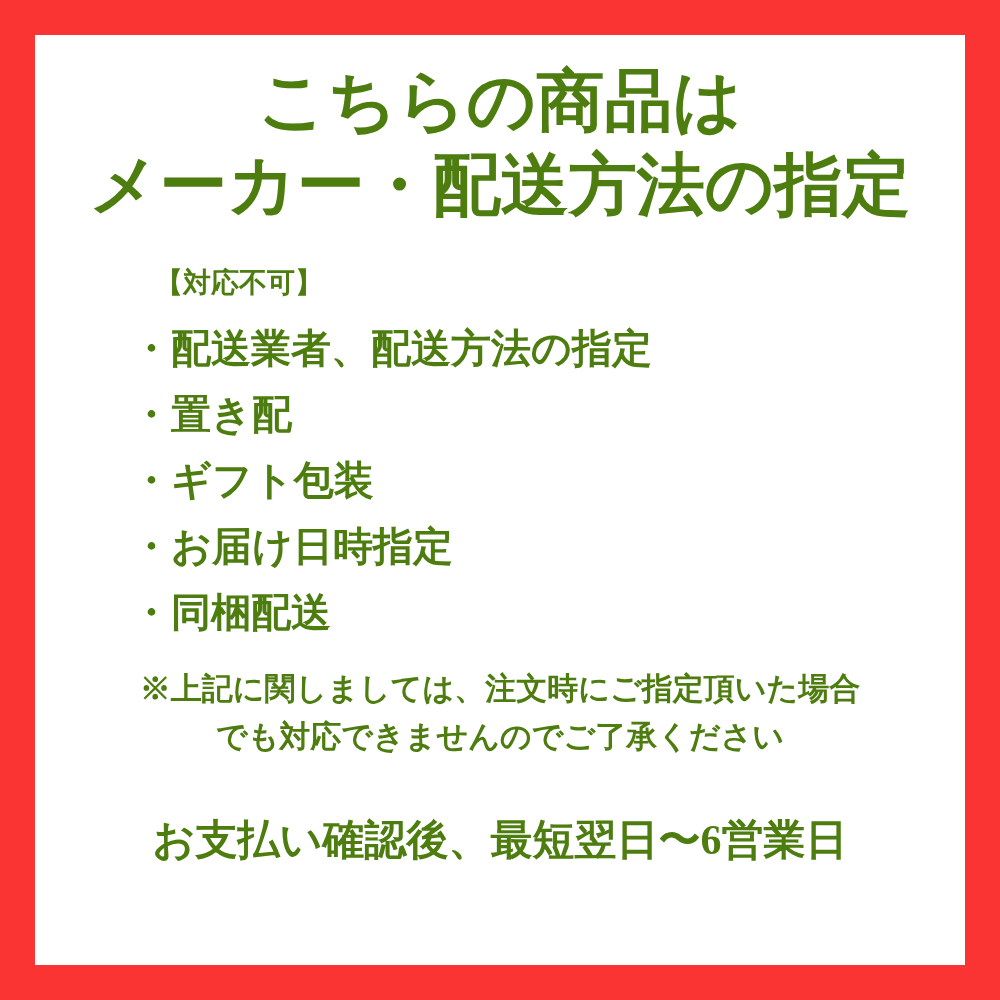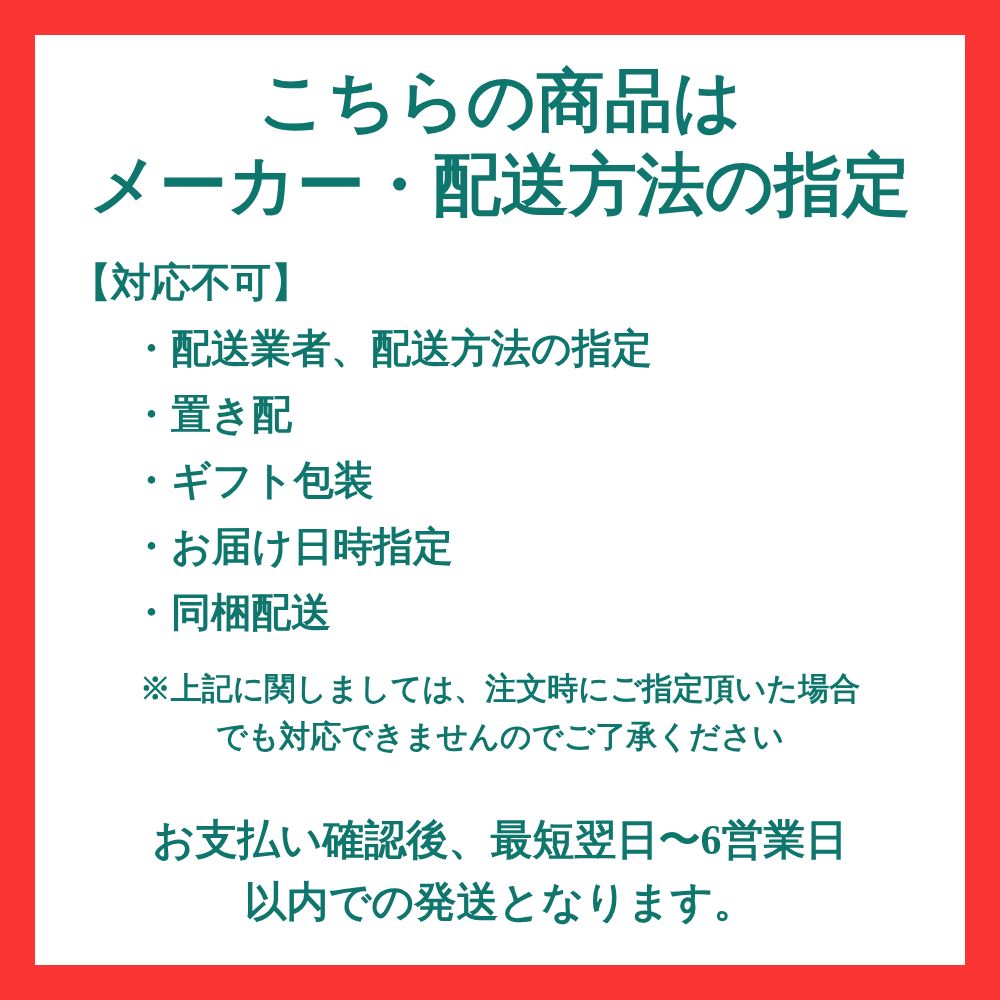--- a/index.html
+++ b/index.html
@@ -8,40 +8,40 @@
     background: #ffffff;
   }
   .canvas {
     position: relative;
     width: 1000px;
     height: 1000px;
     box-sizing: border-box;
     background: #ffffff;
     border: 35px solid #fa3333;
     font-family: "Liberation Serif", "DejaVu Serif", serif;
-    color: #0f766e;
+    color: #4d7c0f;
     overflow: hidden;
   }
   .inner {
     width: 100%;
     height: 100%;
   }
   .title-block {
     margin-top: 24px;
     text-align: center;
     font-size: 68px;
     font-weight: 700;
     line-height: 84px;
     letter-spacing: 0px;
     white-space: nowrap;
   }
   .section-heading {
     margin-top: 30px;
-    margin-left: 36px;
-    font-size: 40px;
+    margin-left: 120px;
+    font-size: 28px;
     font-weight: 700;
     line-height: 52px;
     white-space: nowrap;
   }
   .item-list {
     margin-top: 10px;
     margin-left: 96px;
   }
   .list-item {
     font-size: 40px;
@@ -88,17 +88,16 @@
       <div class="list-item">・同梱配送</div>
     </div>
 
     <div class="note-block">
       <div>※上記に関しましては、注文時にご指定頂いた場合</div>
       <div>でも対応できませんのでご了承ください</div>
     </div>
 
     <div class="footer-block">
       <div>お支払い確認後、最短翌日〜6営業日</div>
-      <div>以内での発送となります。</div>
     </div>
 
   </div>
 </div>
 
 </body></html>

